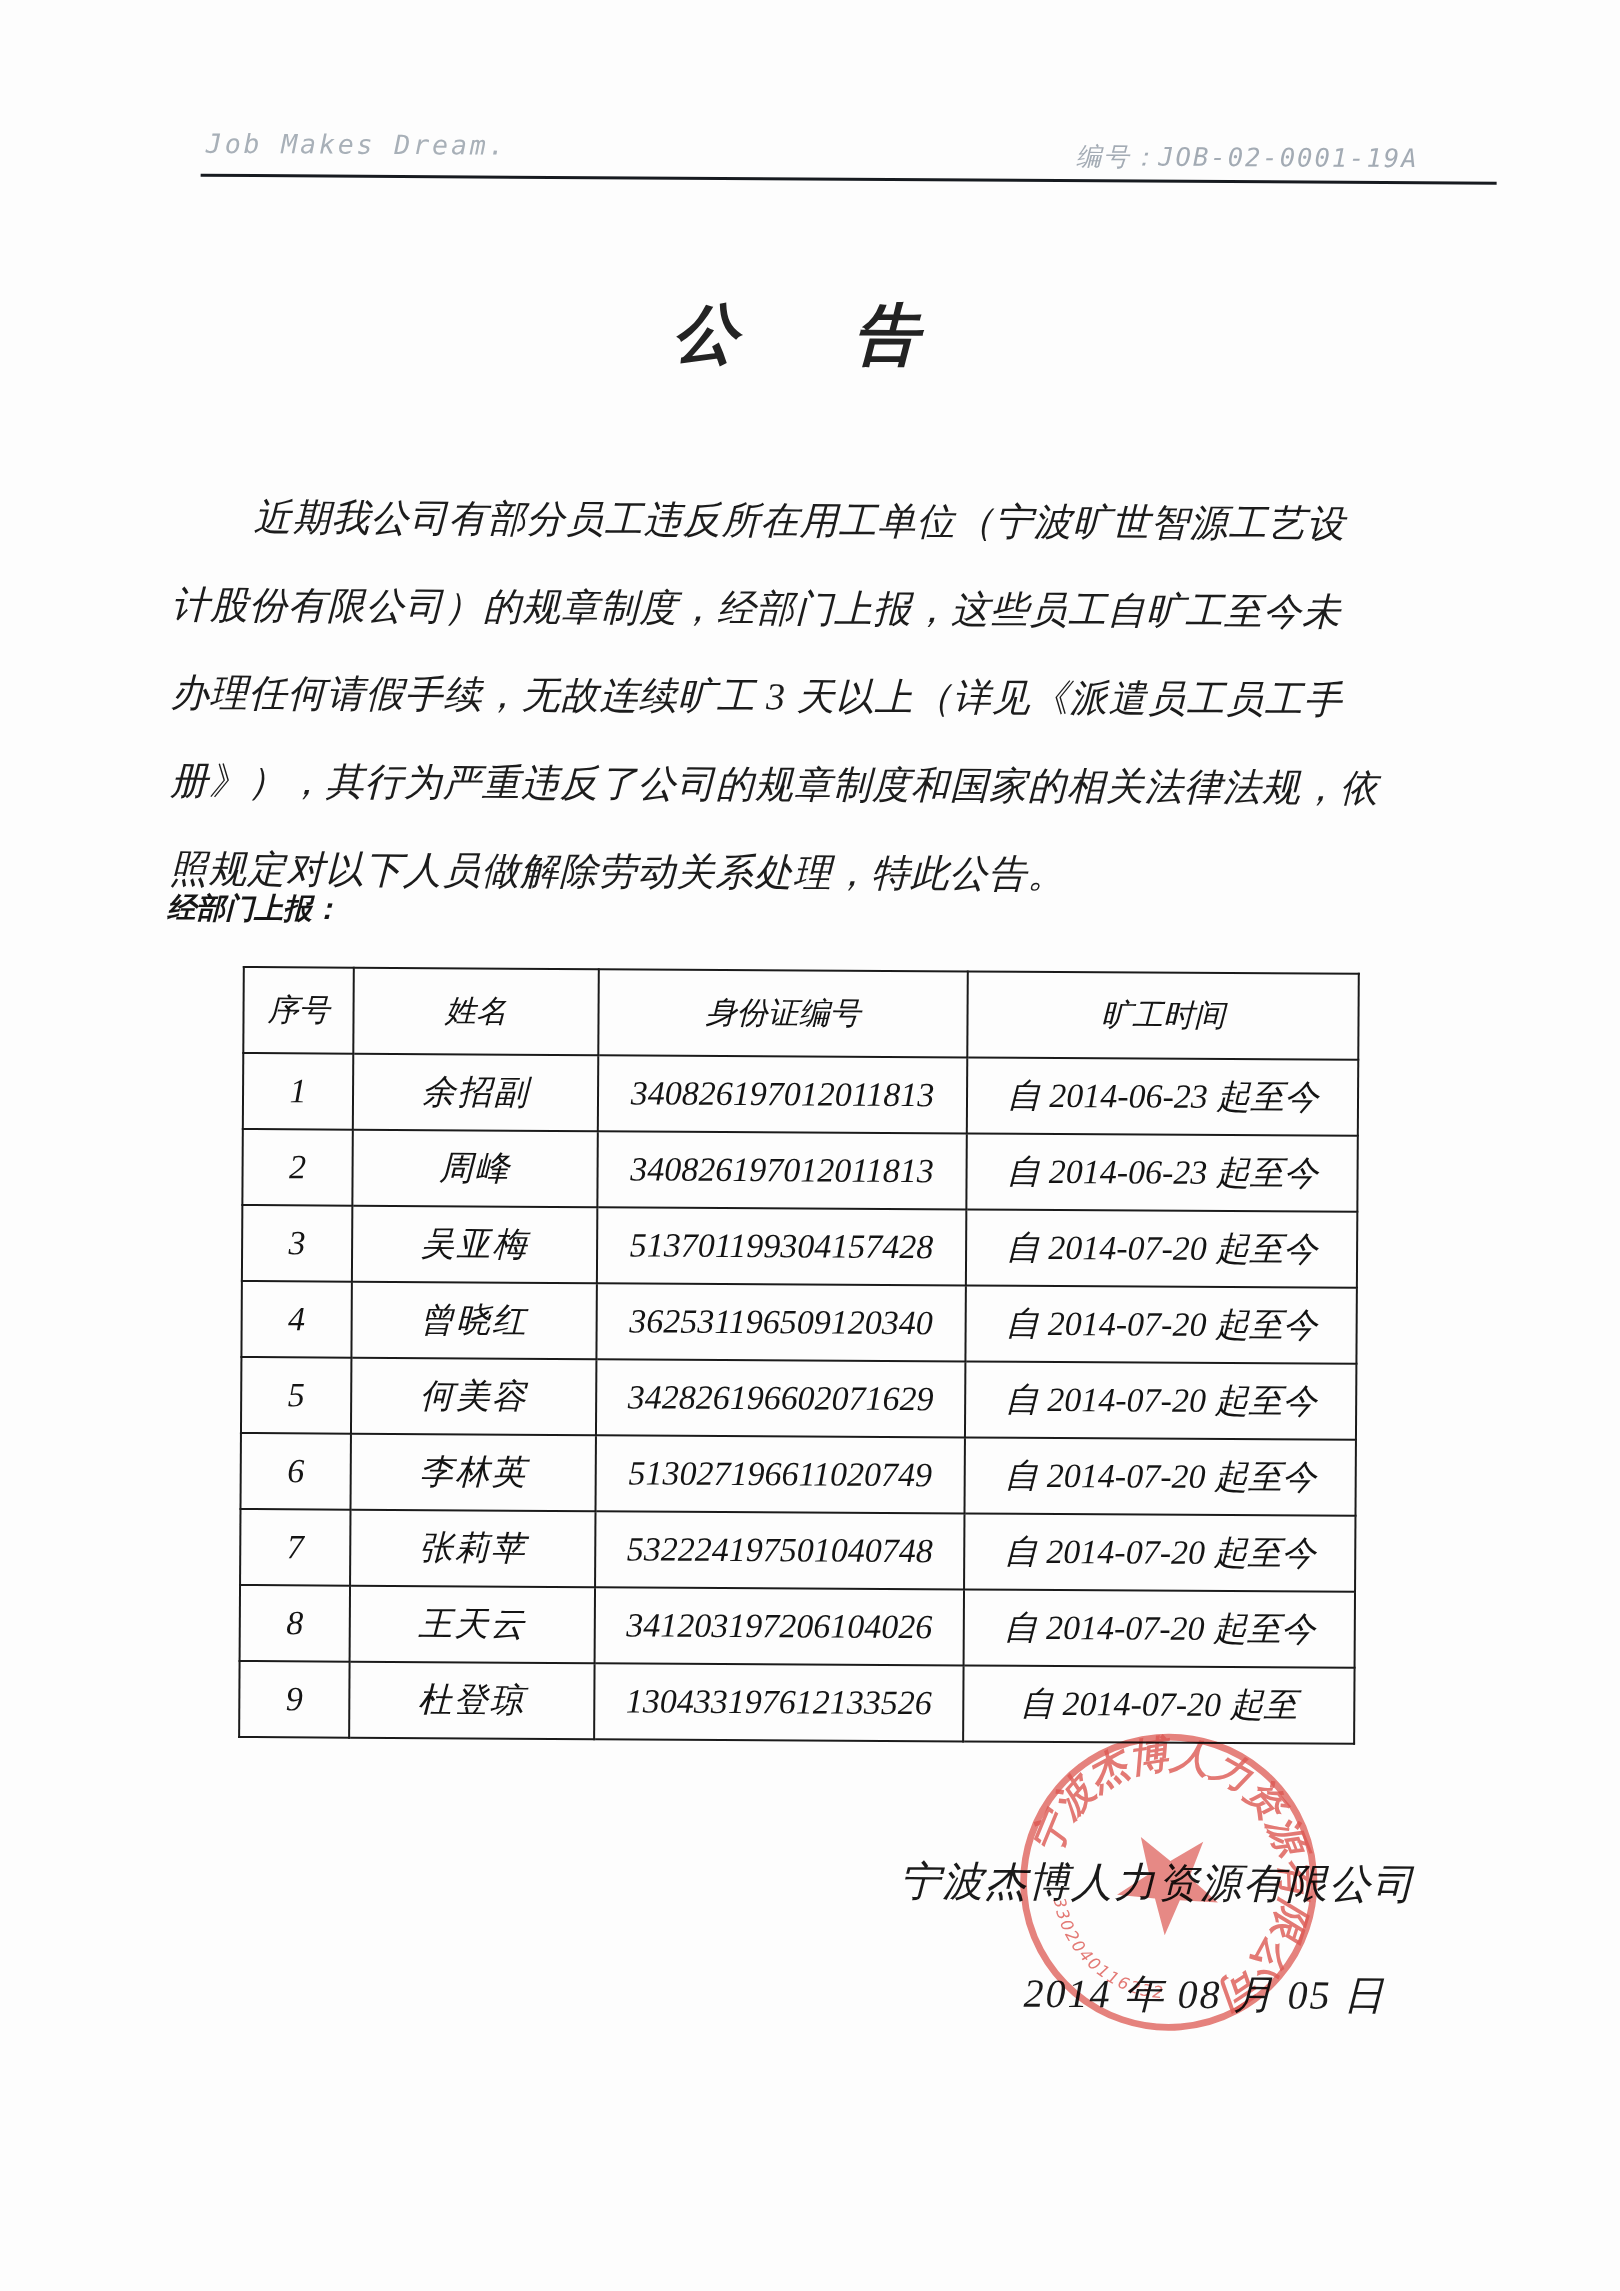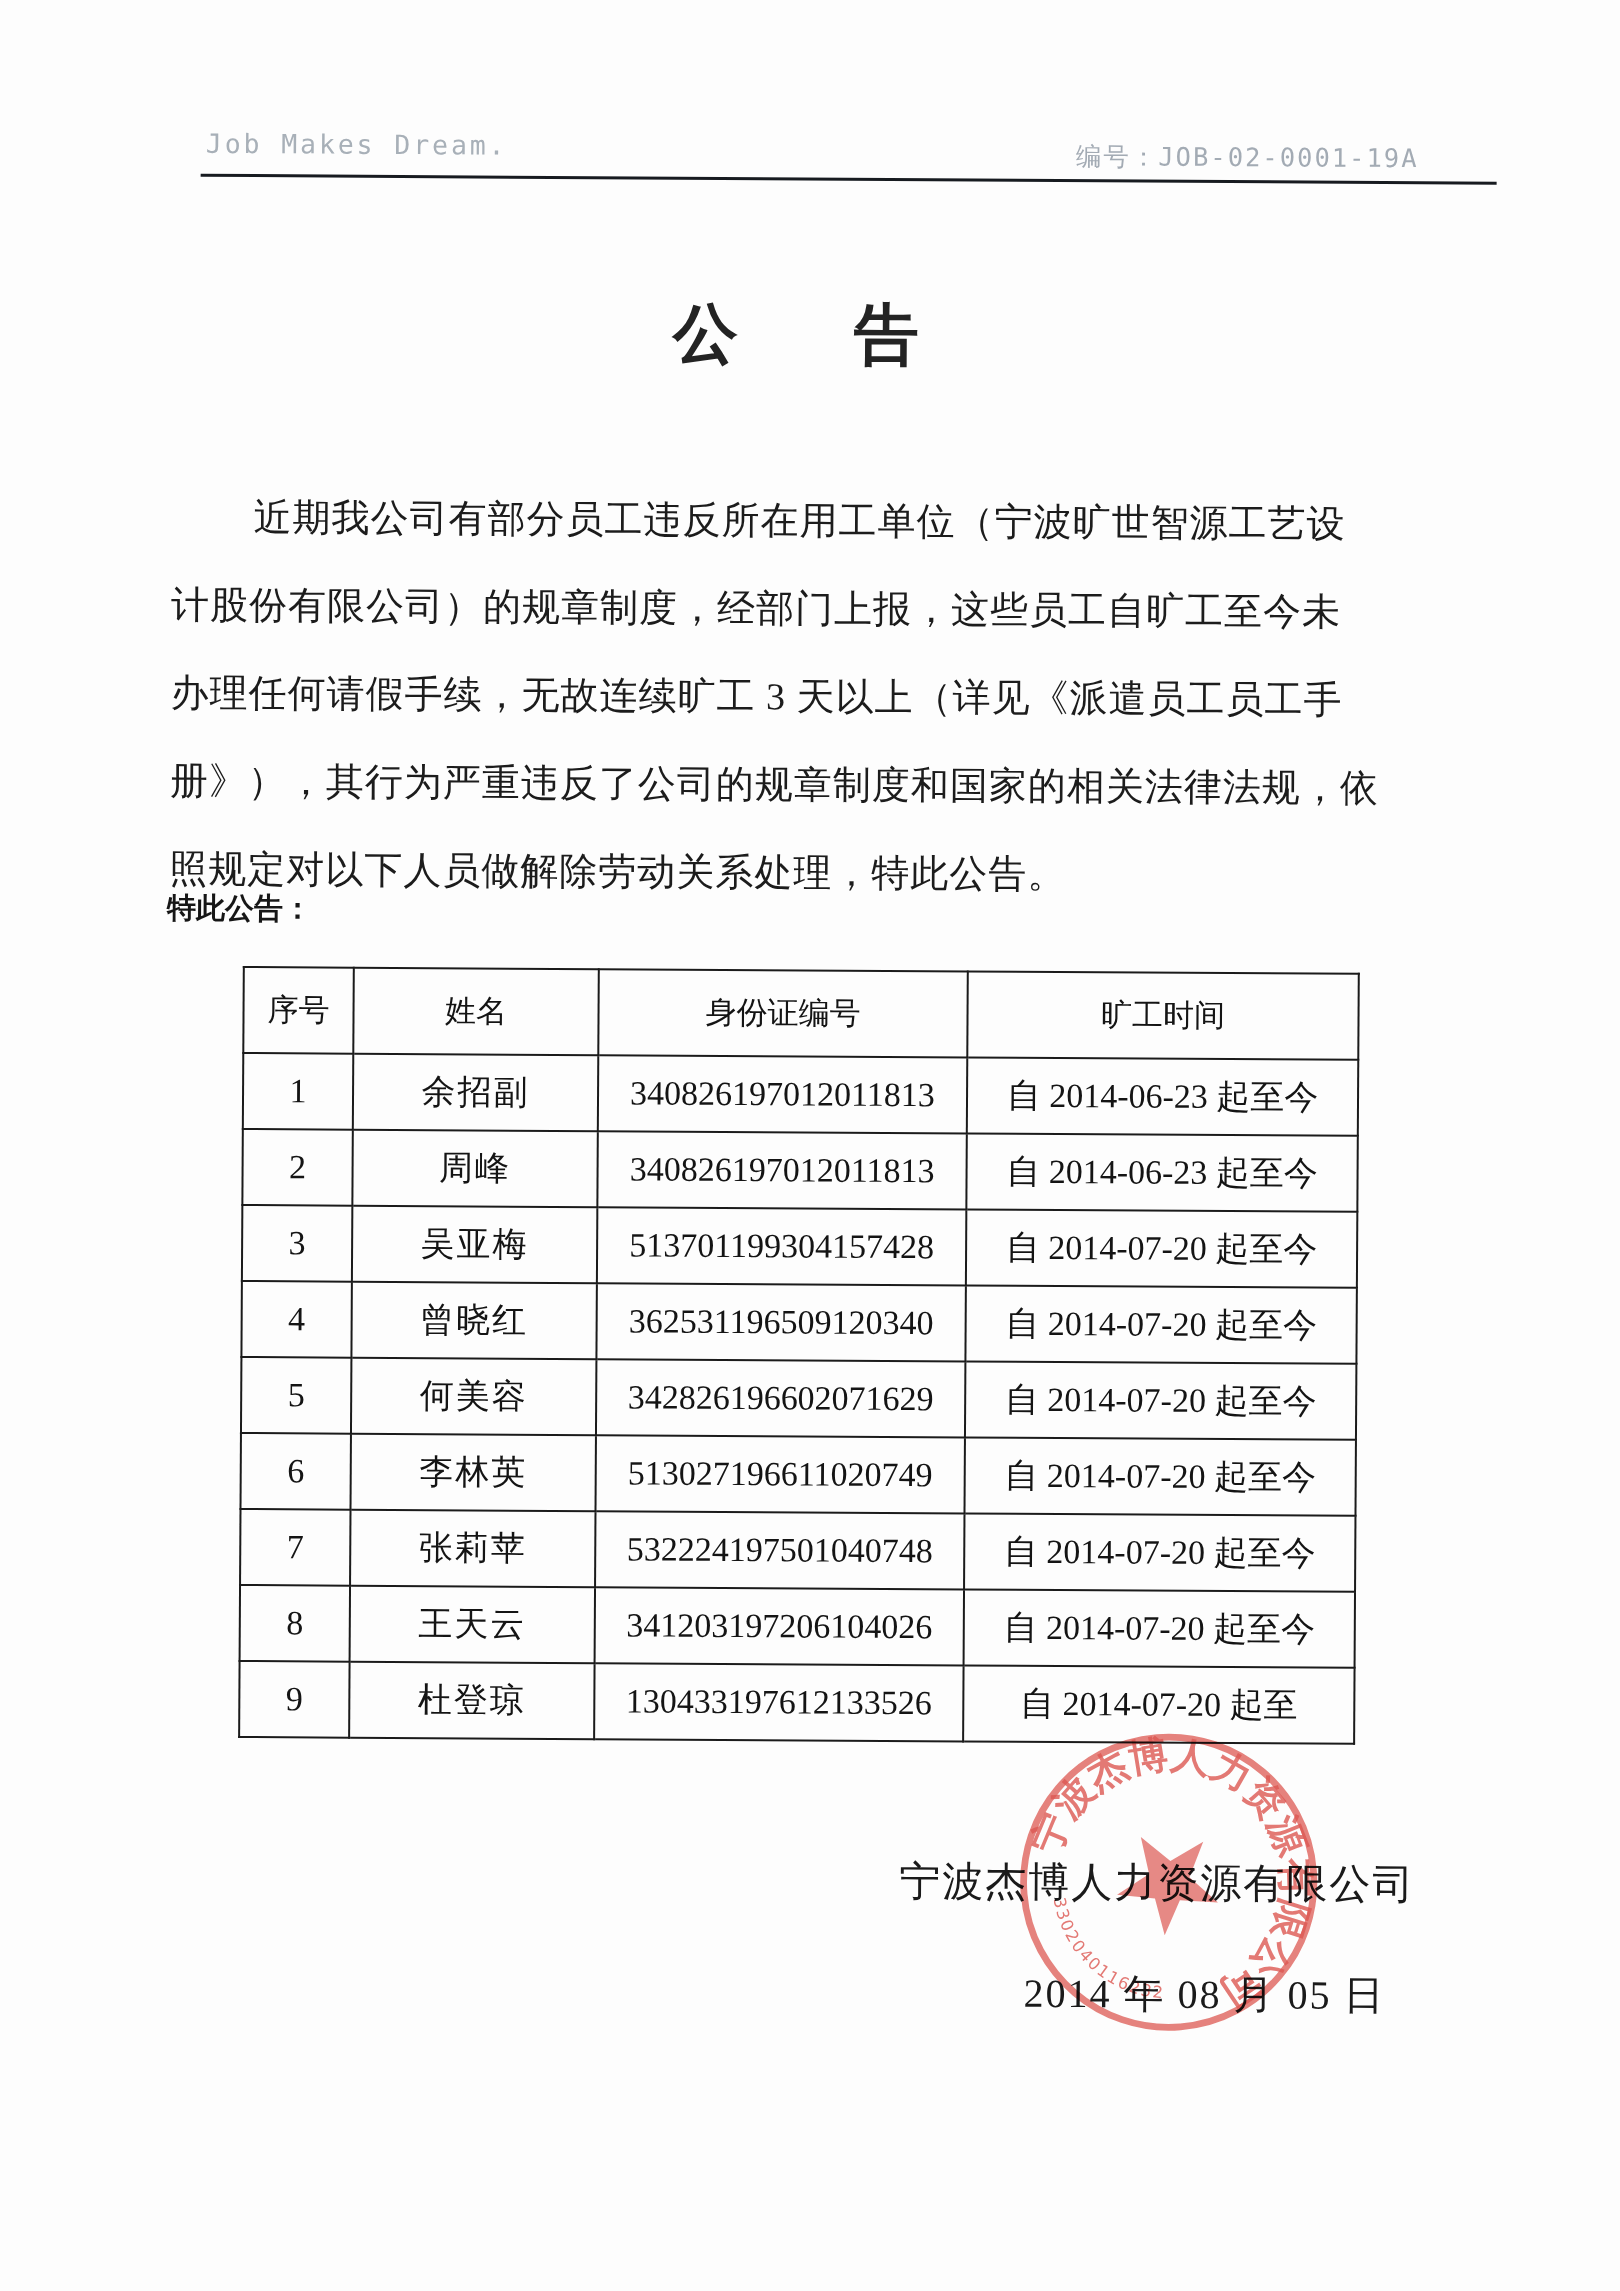--- a/index.html
+++ b/index.html
@@ -1,18 +1,18 @@
 <!DOCTYPE html>
 <html><head>
 <meta charset="utf-8">
 <style>
   html,body{margin:0;padding:0;background:#ffffff;}
   #page{
     position:relative;width:1620px;height:2292px;background:#fdfdfd;
-    font-family:"Liberation Serif","DejaVu Serif",serif;color:#1f1f1f;overflow:hidden;
+    font-family:"Liberation Serif","DejaVu Serif",serif;color:#1f1f1f;overflow:hidden;font-style:italic;
   }
   #sheet{position:absolute;inset:0;transform:rotate(0.35deg);transform-origin:78px 118px;}
 
   
   .slogan{
     position:absolute;left:206px;top:127px;font-family:"DejaVu Sans Mono","Liberation Mono",monospace;
     font-size:26.5px;letter-spacing:2.9px;color:#a8b0b8;
   }
   .doc-number{
     position:absolute;left:1076px;top:133px;font-family:"DejaVu Sans Mono","Liberation Mono",monospace;
@@ -77,21 +77,21 @@
     <div class="title">公　告</div>
 
     <div class="body-text">
       <div class="line first">近期我公司有部分员工违反所在用工单位（宁波旷世智源工艺设</div>
       <div class="line">计股份有限公司）的规章制度，经部门上报，这些员工自旷工至今未</div>
       <div class="line">办理任何请假手续，无故连续旷工 3 天以上（详见《派遣员工员工手</div>
       <div class="line">册》），其行为严重违反了公司的规章制度和国家的相关法律法规，依</div>
       <div class="line">照规定对以下人员做解除劳动关系处理，特此公告。</div>
     </div>
 
-    <div class="list-intro">特此公告：</div>
+    <div class="list-intro">经部门上报：</div>
 
     <table class="roster">
       <colgroup>
           <col class="c-no">
           <col class="c-name">
           <col class="c-id">
           <col class="c-date">
         </colgroup>
       <thead>
         <tr>

